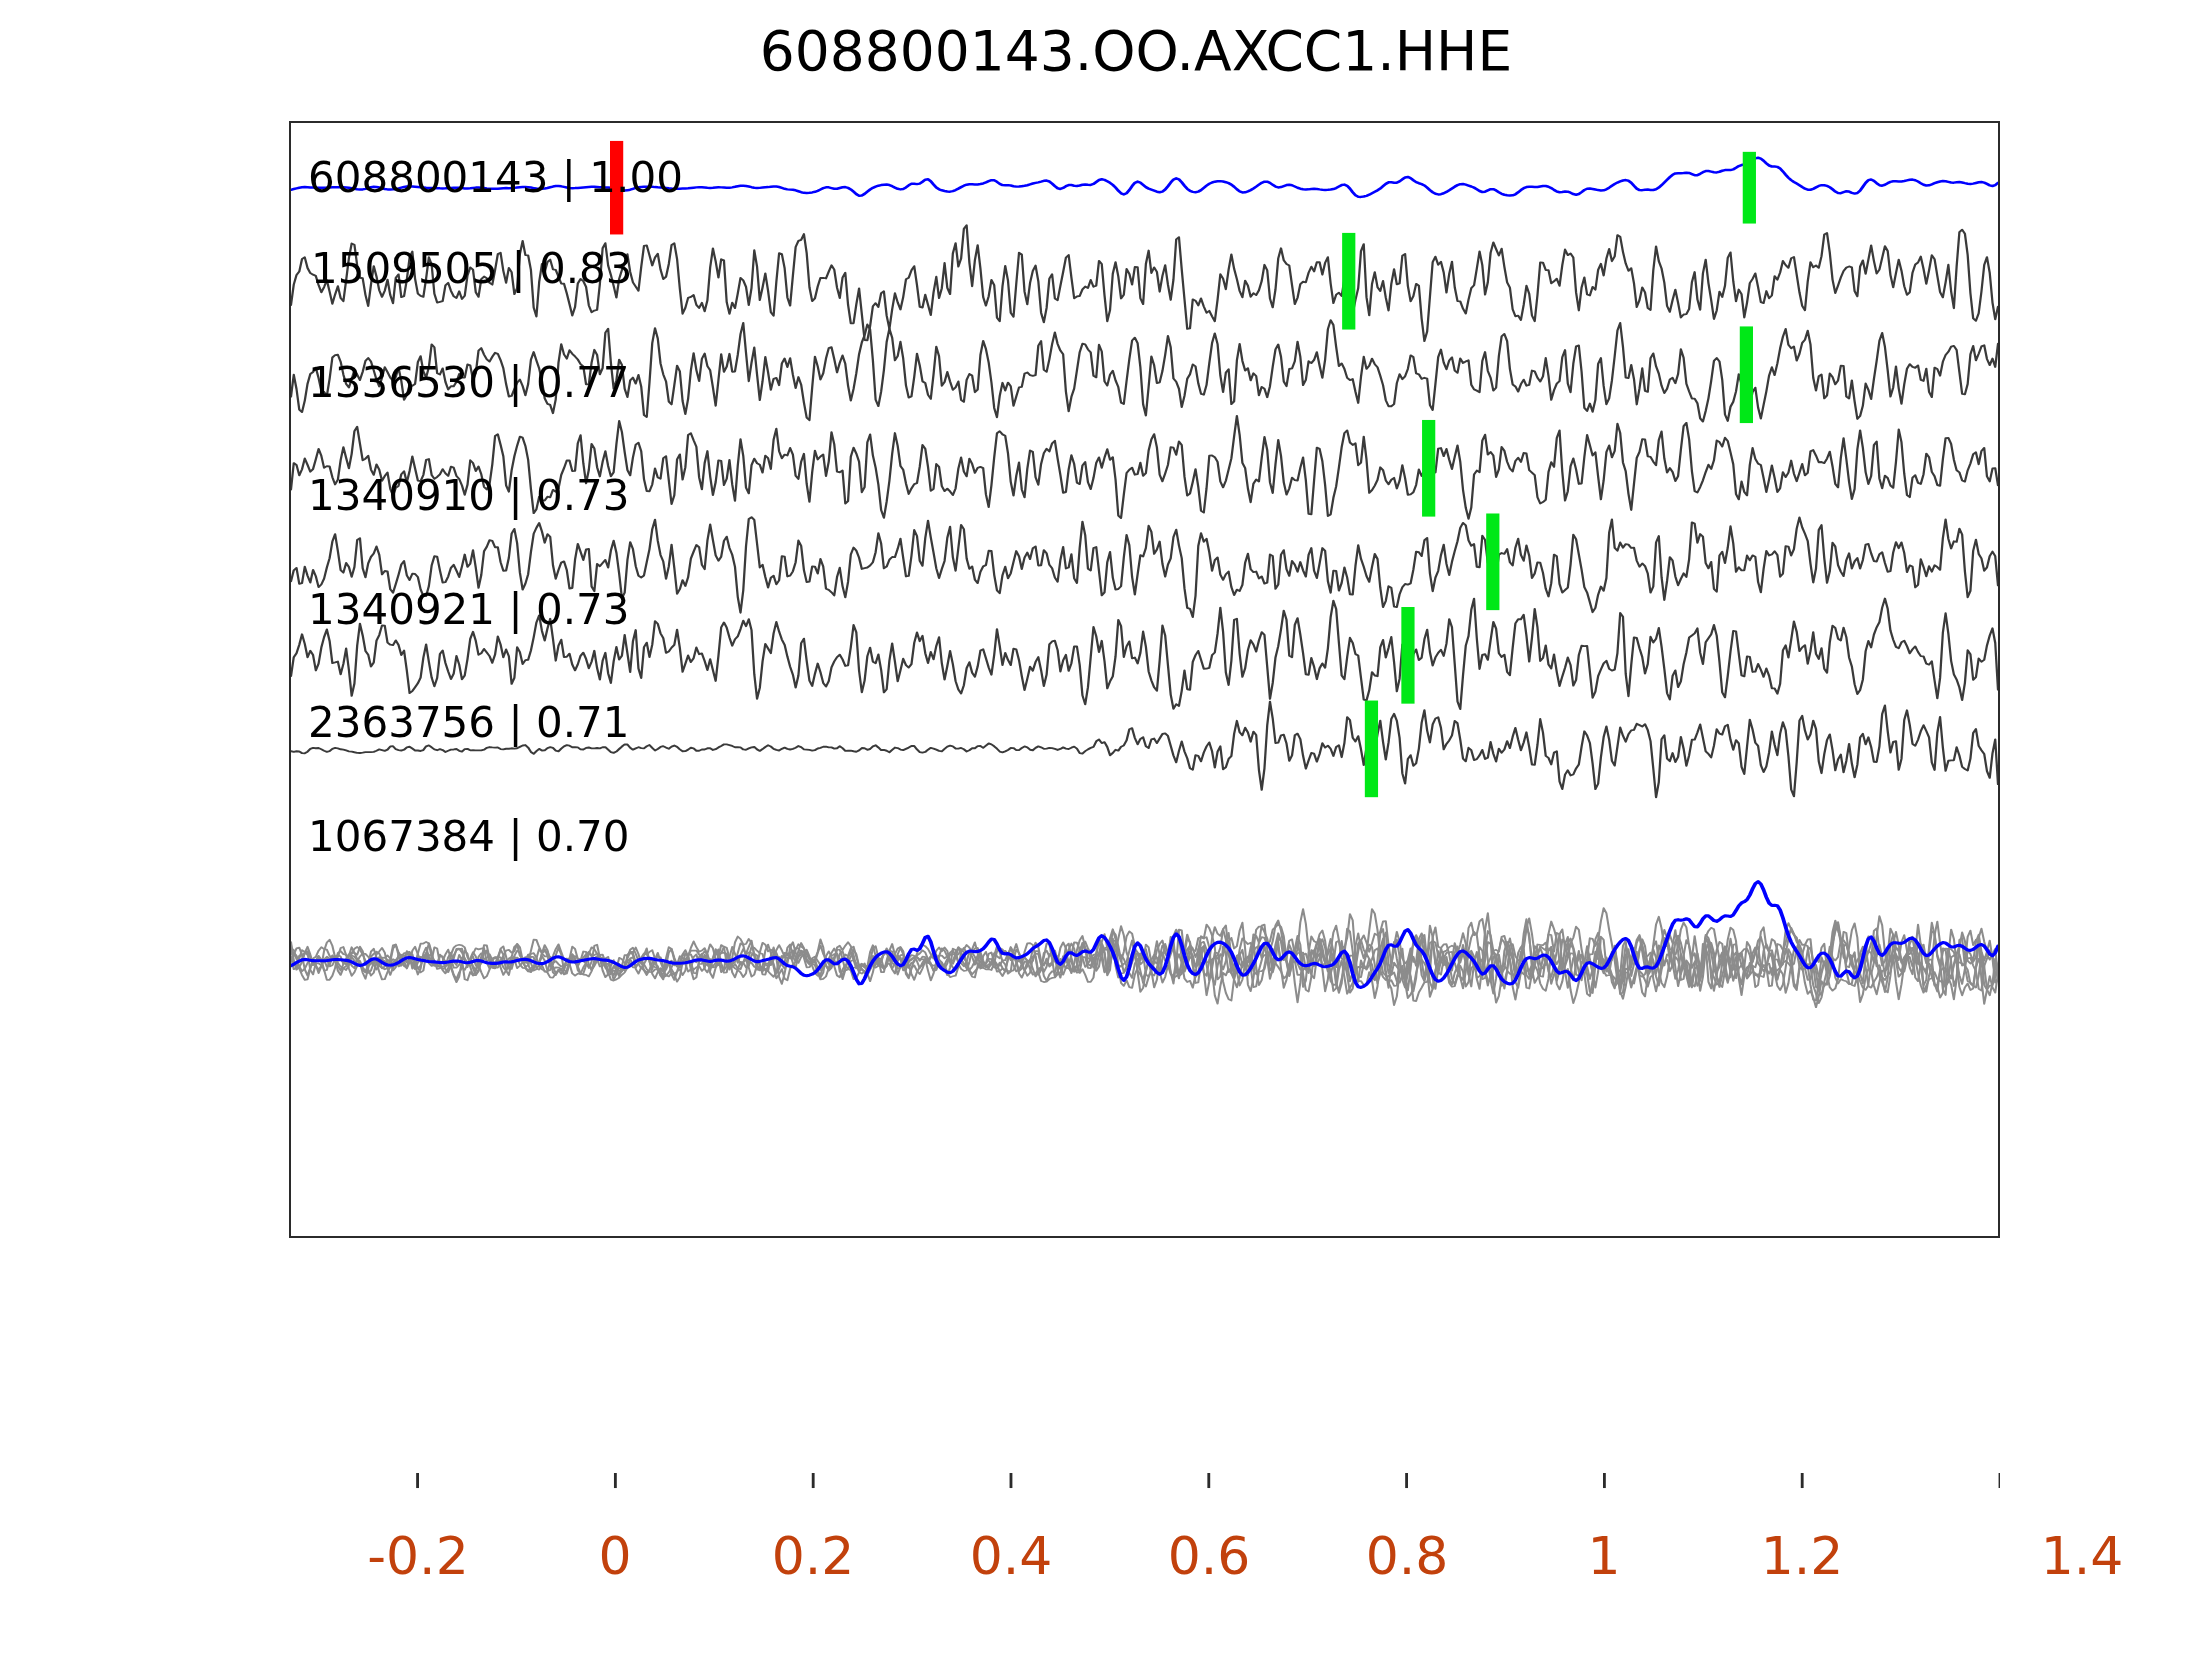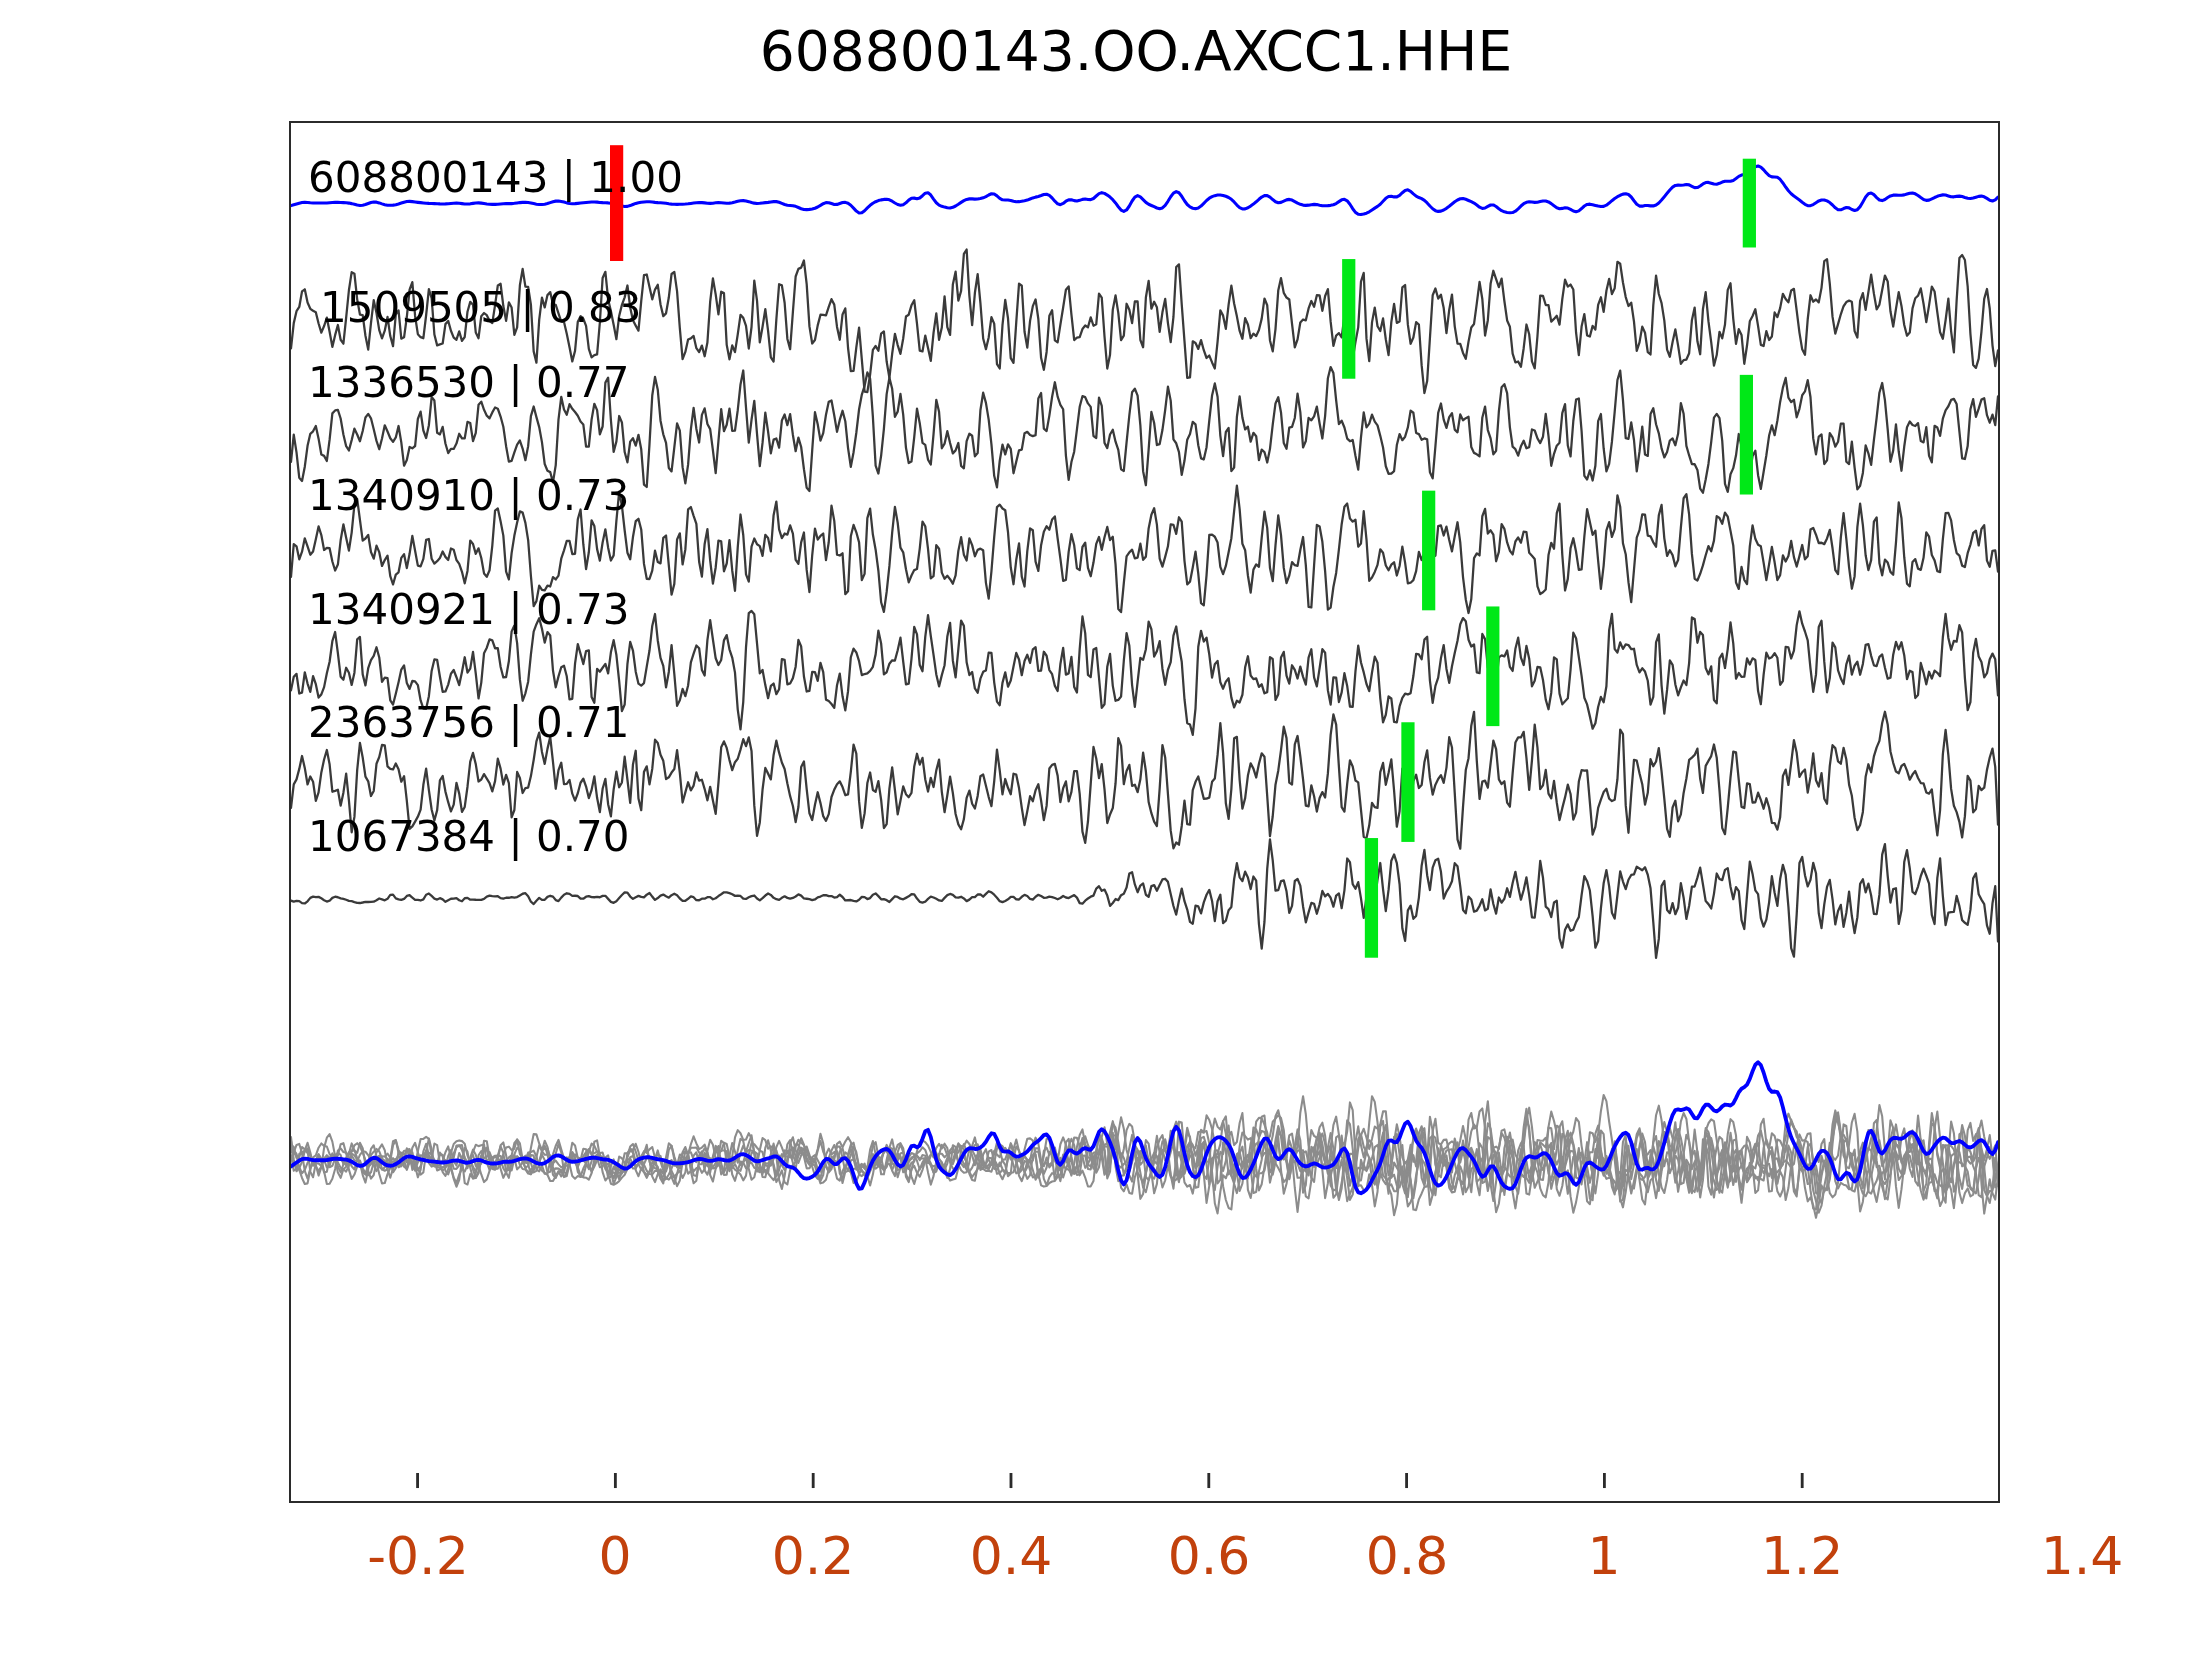--- a/index.html
+++ b/index.html
@@ -5,21 +5,21 @@
   html,body{margin:0;padding:0;background:#ffffff;}
   body{width:2208px;height:1656px;font-family:"DejaVu Sans",sans-serif;overflow:hidden;}
   #root{position:relative;width:2208px;height:1656px;background:#fff;}
   #title{
     position:absolute;left:0;top:19px;width:2208px;text-align:center;
     font-size:55px;color:#000;font-family:"DejaVu Sans",sans-serif;
     letter-spacing:0px;
     margin-left:32px;
   }
   #plot{
-    position:absolute;left:289px;top:121px;width:1711px;height:1382px;
+    position:absolute;left:289px;top:121px;width:1711px;height:1117px;
     border:2.8px solid #2b2b2b;box-sizing:border-box;background:#fff;
   }
   #svgwrap{position:absolute;left:0;top:0;width:100%;height:100%;}
   .rowlabel{
     position:absolute;font-size:42px;color:#000;white-space:nowrap;
     font-family:"DejaVu Sans",sans-serif;
   }
   #xaxis{position:absolute;left:289px;top:1473px;width:1711px;height:114px;}
   .xtick{
     position:absolute;top:53px;transform:translateX(-50%);
@@ -56,21 +56,21 @@
         <rect x="1537.64" y="37.00" width="14" height="92" fill="#00e817"></rect>
         <rect x="1113.33" y="141.00" width="14" height="124" fill="#00e817"></rect>
         <rect x="1534.50" y="261.00" width="14" height="124" fill="#00e817"></rect>
         <rect x="1197.98" y="381.00" width="14" height="124" fill="#00e817"></rect>
         <rect x="1265.92" y="501.00" width="14" height="124" fill="#00e817"></rect>
         <rect x="1176.04" y="621.00" width="14" height="124" fill="#00e817"></rect>
         <rect x="1137.37" y="741.00" width="14" height="124" fill="#00e817"></rect>
       </svg>
 
     <div class="rowlabel" style="left:17px;top:30px;">608800143 | 1.00</div>
-    <div class="rowlabel" style="left:29px;top:121px;margin-top:39px;">1509505 | 0.83</div>
+    <div class="rowlabel" style="left:20px;top:121px;">1509505 | 0.83</div>
     <div class="rowlabel" style="left:17px;top:235px;">1336530 | 0.77</div>
     <div class="rowlabel" style="left:17px;top:348px;text-align:right;">1340910 | 0.73</div>
     <div class="rowlabel" style="left:17px;top:462px;">1340921 | 0.73</div>
     <div class="rowlabel" style="left:17px;top:575px;">2363756 | 0.71</div>
     <div class="rowlabel" style="left:17px;top:689px;">1067384 | 0.70</div>
   </div>
 
   <div id="xaxis">
     <svg class="ticklinewrap" id="tickticks" viewBox="0 0 1808 50" preserveAspectRatio="none">
         <line x1="135.86" y1="0" x2="135.86" y2="16" stroke="#2b2b2b" stroke-width="3"></line>

